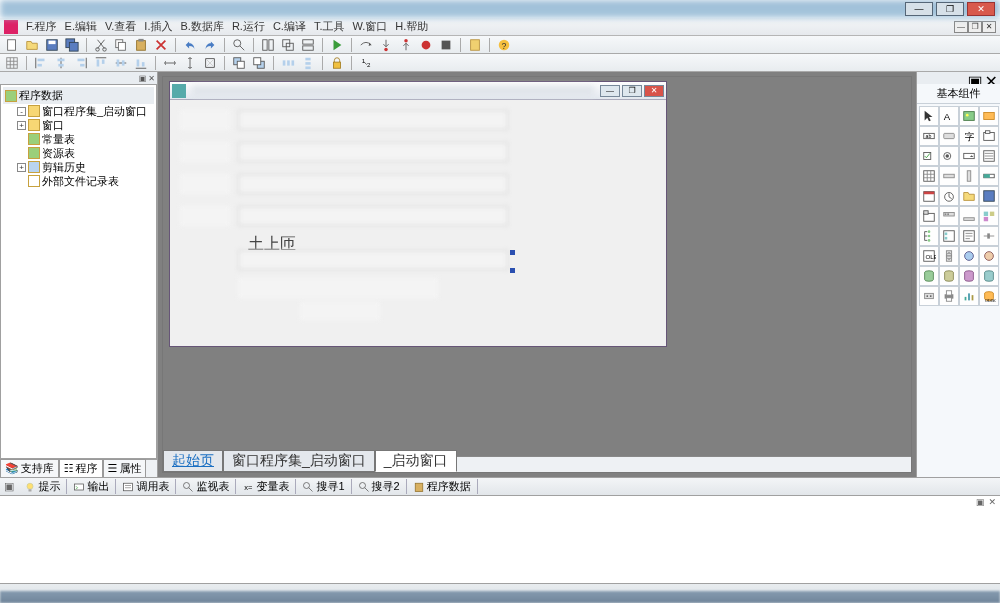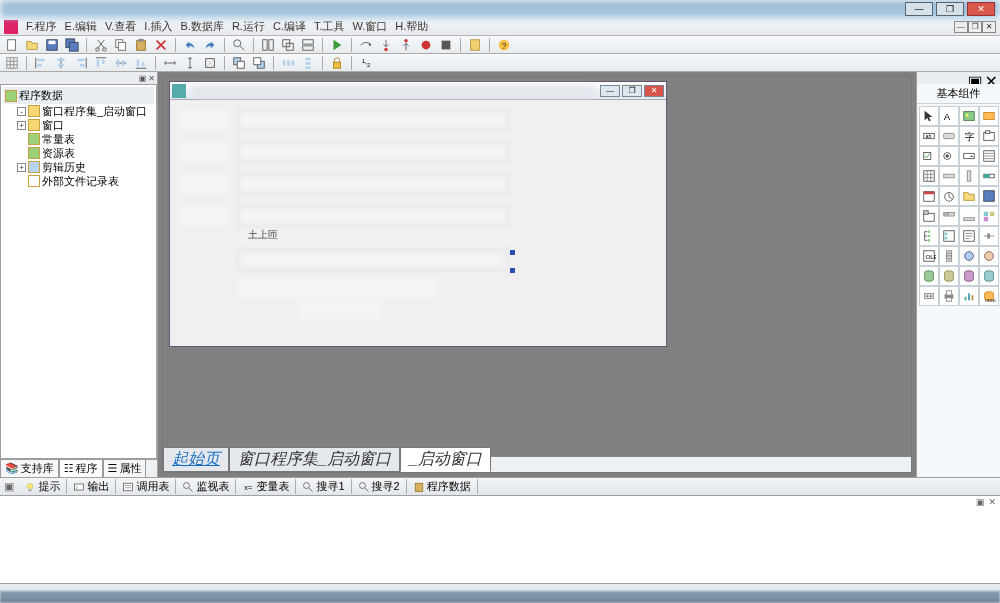--- a/index.html
+++ b/index.html
@@ -44,21 +44,21 @@
 .form-window { position:absolute; left:6px; top:4px; width:498px; border:1px solid #657; background:#f0f0f0; }
 .form-tb { height:18px; background:linear-gradient(#fdfdfe,#e3e8ef); display:flex; align-items:center; justify-content:space-between; padding:0 2px; border-bottom:1px solid #aab; }
 .form-tb .fi { width:14px; height:14px; background:#5aa; }
 .form-tb .fcw { display:flex; gap:2px; }
 .form-tb .fcw span { width:20px; height:12px; border:1px solid #789; background:#dee7ee; font-size:8px; display:flex; align-items:center; justify-content:center; }
 .form-tb .fcw .cx { background:#d8534a; color:#fff; }
 .form-body { height:246px; background:#f0f0f0; background-image:radial-gradient(#888 0.5px, transparent 0.5px); background-size:6px 6px; position:relative; }
 .blur-block { position:absolute; background:#f5f5f5; filter:blur(2px); opacity:0.9; }
 .handle { position:absolute; width:5px; height:5px; background:#2a4fb0; }
 
-.doc-tabs { position:absolute; left:0; bottom:0; height:16px; display:flex; align-items:flex-end; background:#eef1f4; width:100%; font-size:16px; border-top:1px solid #888;font-style:italic;}
+.doc-tabs { position:absolute; left:0; bottom:0; height:16px; display:flex; align-items:flex-end; background:#eef1f4; width:100%; font-size:14px; border-top:1px solid #888;}
 .doc-tabs .dt { padding:1px 8px; border:1px solid #777; background:#e4e8ed; color:#333; }
 .doc-tabs .dt.link { color:#1b6fc2; text-decoration:underline; }
 .doc-tabs .dt.active { background:#fff; border-bottom-color:#fff; }
 
 .right-panel { width:84px; border-left:1px solid #a0a0a0; display:flex; flex-direction:column; }
 .rp-hdr { height:12px; background:#e9edf1; display:flex; justify-content:flex-end; padding:0 2px; gap:2px;}
 .rp-title { text-align:center; font-size:11px; padding:2px 0; background:#f5f8fb; border-bottom:1px solid #c8d0d8; }
 .rp-grid { flex:1; display:grid; grid-template-columns:repeat(4,20px); grid-auto-rows:20px; gap:0; padding:2px; align-content:start; background:#f5f8fb;}
 .rp-grid .rc { width:20px; height:20px; border:1px solid #c8d0d8; display:flex; align-items:center; justify-content:center; background:#fefefe; }
 .rp-grid svg { width:14px; height:14px; }
@@ -431,21 +431,21 @@
         </div>
         <div class="form-body">
           <div class="blur-block" style="left:10px;top:10px;width:50px;height:20px"></div>
           <div class="blur-block" style="left:68px;top:10px;width:270px;height:20px;border:1px solid #ccc"></div>
           <div class="blur-block" style="left:10px;top:42px;width:50px;height:20px"></div>
           <div class="blur-block" style="left:68px;top:42px;width:270px;height:20px;border:1px solid #ccc"></div>
           <div class="blur-block" style="left:10px;top:74px;width:50px;height:20px"></div>
           <div class="blur-block" style="left:68px;top:74px;width:270px;height:20px;border:1px solid #ccc"></div>
           <div class="blur-block" style="left:10px;top:106px;width:50px;height:20px"></div>
           <div class="blur-block" style="left:68px;top:106px;width:270px;height:20px;border:1px solid #ccc"></div>
-          <div style="position:absolute;left:78px;top:128px;font-size:10px;color:#444">土上匝</div>
+          <div style="position:absolute;left:78px;top:134px;font-size:16px;color:#444">土上匝</div>
           <div class="blur-block" style="left:68px;top:150px;width:270px;height:20px;border:1px solid #ccc"></div>
           <div class="handle" style="left:340px;top:150px"></div>
           <div class="handle" style="left:340px;top:168px"></div>
           <div class="blur-block" style="left:68px;top:178px;width:200px;height:20px"></div>
           <div class="blur-block" style="left:130px;top:202px;width:80px;height:18px"></div>
         </div>
       </div>
       <div class="doc-tabs">
         <div class="dt link">起始页</div>
         <div class="dt">窗口程序集_启动窗口</div>

